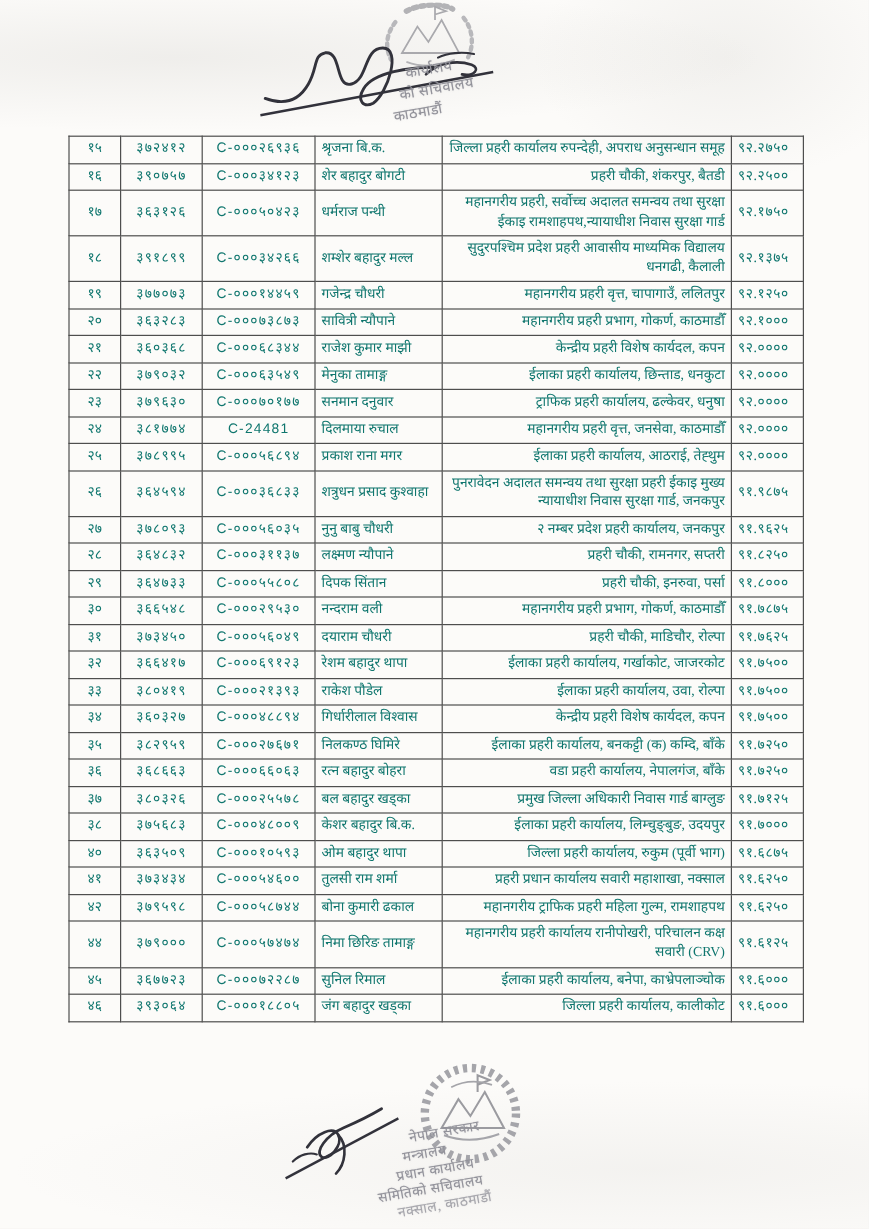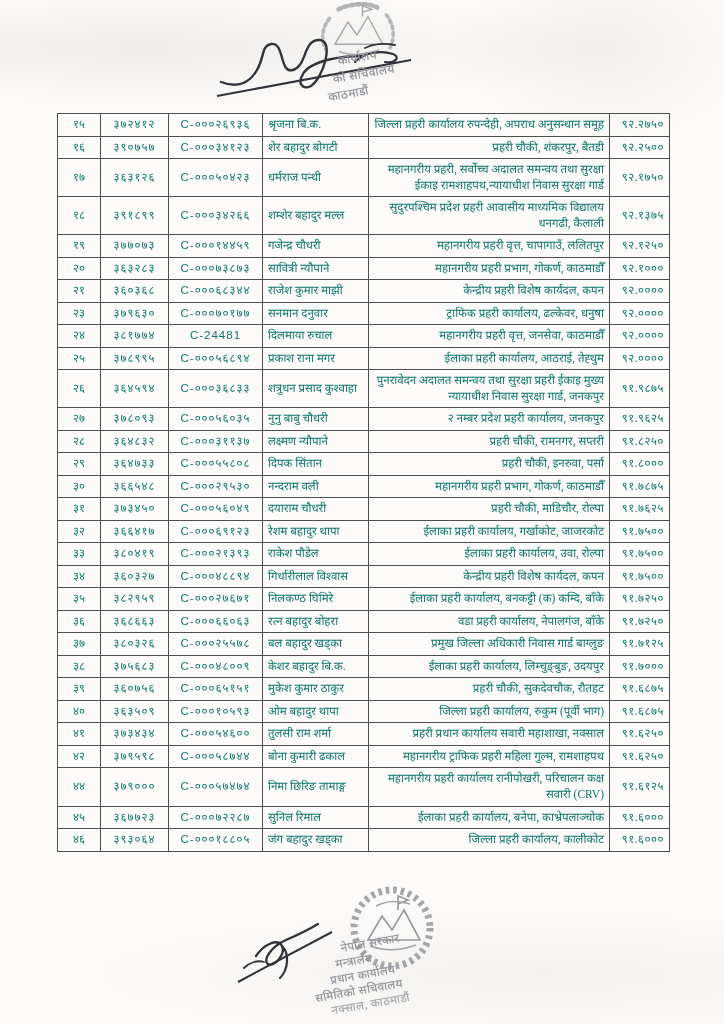--- a/index.html
+++ b/index.html
@@ -35,21 +35,21 @@
     line-height:1.35;
     padding:3px 5px;
     vertical-align:middle;
     overflow:hidden;
   }
   td.c-sn{text-align:center;}
   td.c-reg{text-align:center;letter-spacing:1px;}
   td.c-code{text-align:center;letter-spacing:1px;font-family:"Liberation Sans",sans-serif;font-size:11px;}
   td.c-name{text-align:left;}
   td.c-office{text-align:right;}
-  td.c-score{text-align:right;letter-spacing:.5px;}
+  td.c-score{text-align:left;letter-spacing:.5px;}
 
   
   .stamp{position:absolute;color:#94949a;}
   .stamp-top{left:215px;top:0;width:235px;height:118px;}
   .stamp-bottom{left:248px;top:884px;width:250px;height:140px;}
   .stamp-lines{position:absolute;transform:rotate(-10deg);transform-origin:left top;}
   .stamp-top .stamp-lines{left:88px;top:58px;}
   .stamp-bottom .stamp-lines{left:58px;top:62px;}
   .stamp-line{
     display:block;white-space:nowrap;
@@ -161,20 +161,28 @@
     </tr>
         <tr>
       <td class="c-sn">२१</td>
       <td class="c-reg">३६०३६८</td>
       <td class="c-code">C-०००६८३४४</td>
       <td class="c-name">राजेश कुमार माझी</td>
       <td class="c-office">केन्द्रीय प्रहरी विशेष कार्यदल, कपन</td>
       <td class="c-score">९२.००००</td>
     </tr>
         <tr>
+      <td class="c-sn">२२</td>
+      <td class="c-reg">३७९०३२</td>
+      <td class="c-code">C-०००६३५४९</td>
+      <td class="c-name">मेनुका तामाङ्ग</td>
+      <td class="c-office">ईलाका प्रहरी कार्यालय, छिन्ताड, धनकुटा</td>
+      <td class="c-score">९२.००००</td>
+    </tr>
+        <tr>
       <td class="c-sn">२३</td>
       <td class="c-reg">३७९६३०</td>
       <td class="c-code">C-०००७०१७७</td>
       <td class="c-name">सनमान दनुवार</td>
       <td class="c-office">ट्राफिक प्रहरी कार्यालय, ढल्केवर, धनुषा</td>
       <td class="c-score">९२.००००</td>
     </tr>
         <tr>
       <td class="c-sn">२४</td>
       <td class="c-reg">३८१७७४</td>
@@ -287,28 +295,20 @@
       <td class="c-office">प्रमुख जिल्ला अधिकारी निवास गार्ड बाग्लुङ</td>
       <td class="c-score">९१.७१२५</td>
     </tr>
         <tr>
       <td class="c-sn">३८</td>
       <td class="c-reg">३७५६८३</td>
       <td class="c-code">C-०००४८००९</td>
       <td class="c-name">केशर बहादुर बि.क.</td>
       <td class="c-office">ईलाका प्रहरी कार्यालय, लिम्चुङ्बुङ, उदयपुर</td>
       <td class="c-score">९१.७०००</td>
-    </tr>
-        <tr>
-      <td class="c-sn">३९</td>
-      <td class="c-reg">३६०७५६</td>
-      <td class="c-code">C-०००६५१५१</td>
-      <td class="c-name">मुकेश कुमार ठाकुर</td>
-      <td class="c-office">प्रहरी चौकी, सुकदेवचौक, रौतहट</td>
-      <td class="c-score">९१.६८७५</td>
     </tr>
         <tr>
       <td class="c-sn">४०</td>
       <td class="c-reg">३६३५०९</td>
       <td class="c-code">C-०००१०५९३</td>
       <td class="c-name">ओम बहादुर थापा</td>
       <td class="c-office">जिल्ला प्रहरी कार्यालय, रुकुम (पूर्वी भाग)</td>
       <td class="c-score">९१.६८७५</td>
     </tr>
         <tr>

